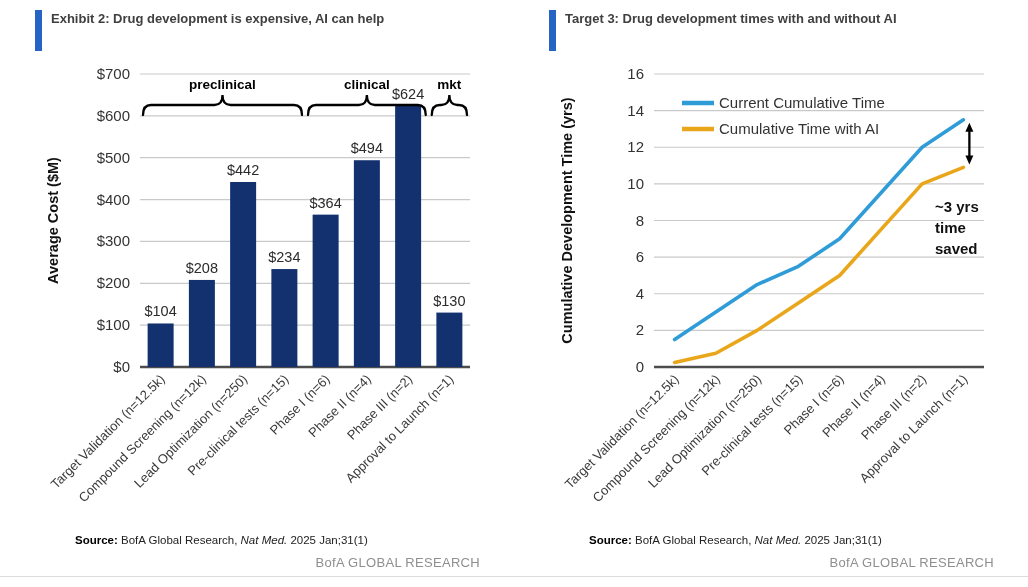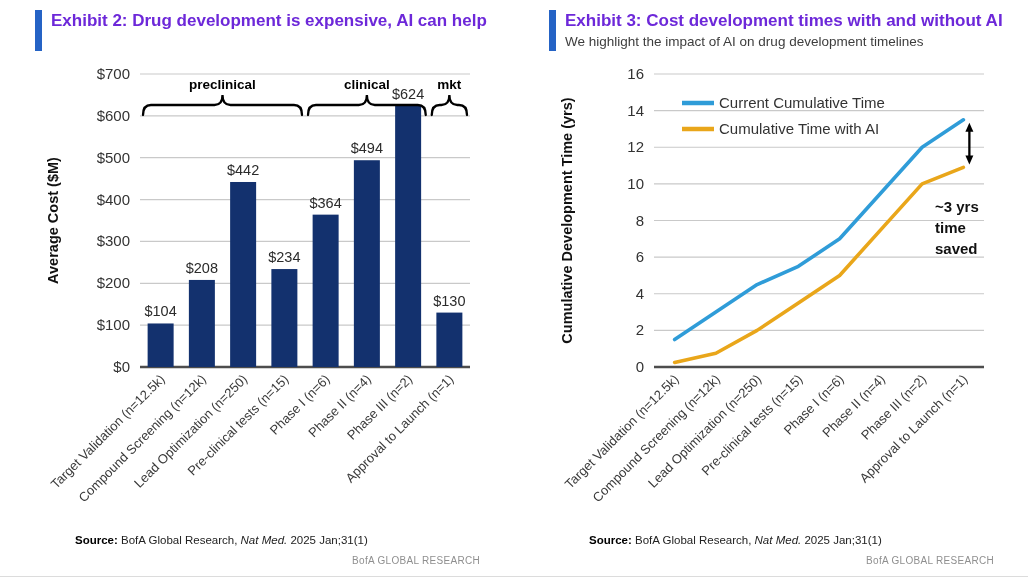--- a/index.html
+++ b/index.html
@@ -3,27 +3,27 @@
 <meta charset="utf-8">
 <style>
   html,body{margin:0;padding:0;background:#ffffff;}
   body{font-family:"Liberation Sans","DejaVu Sans",sans-serif;}
   #frame{position:relative;width:1028px;height:587px;background:#fff;overflow:hidden;}
   .panel{position:absolute;top:0;width:514px;height:587px;background:#fff;}
   #panel-0{left:0;}
   #panel-1{left:514px;}
   .hdr{position:absolute;left:35px;top:10px;display:flex;}
   .accent{width:7px;height:41px;margin-right:9px;flex:0 0 auto;}
-  .title{font-size:17px;font-weight:bold;color:#6d28d9;line-height:1.35;}
+  .title{font-size:13px;font-weight:bold;color:#404040;line-height:1.35;}
   .subtitle{font-size:13.5px;color:#3d3d3d;line-height:1.35;}
   .chart{position:absolute;left:0;top:60px;width:514px;height:460px;overflow:visible;}
   .chart text{font-family:"Liberation Sans","DejaVu Sans",sans-serif;}
   .source{position:absolute;left:35px;top:534px;font-size:11.5px;color:#222;margin-left:40px;}
   .source b{color:#000;}
-  .brand{position:absolute;right:34px;top:555px;font-size:10px;color:#8f8f8f;letter-spacing:.3px;}
+  .brand{position:absolute;right:34px;top:555px;font-size:13px;color:#8f8f8f;letter-spacing:.3px;}
   .footline{position:absolute;left:0;right:0;top:576px;height:1px;background:#dcdcdc;}
 </style>
 </head>
 <body>
 
 <div id="frame">
 
   <div class="panel" id="panel-0">
     <div class="hdr">
       <div class="accent" style="background: rgb(37, 99, 197);"></div>
@@ -82,22 +82,21 @@
       </svg>
     <div class="source"><b>Source:</b><span> BofA Global Research, </span><i>Nat Med.</i><span> 2025 Jan;31(1)</span></div>
     <div class="brand">BofA GLOBAL RESEARCH</div>
     <div class="footline"></div>
   </div>
 
   <div class="panel" id="panel-1">
     <div class="hdr">
       <div class="accent" style="background: rgb(37, 99, 197);"></div>
       <div>
-        <div class="title">Exhibit 3: Cost development times with and without AI</div>
-        <div class="subtitle">We highlight the impact of AI on drug development timelines</div>
+        <div class="title">Target 3: Drug development times with and without AI</div>
       </div>
     </div>
     <svg class="chart" id="chart-1" viewBox="0 0 514 460">
         <text x="130" y="312" text-anchor="end" font-size="15" fill="#333333">0</text>
         <line x1="140" y1="270.375" x2="470" y2="270.375" stroke="#c9c9c9" stroke-width="1.2"></line>
         <text x="130" y="275.375" text-anchor="end" font-size="15" fill="#333333">2</text>
         <line x1="140" y1="233.75" x2="470" y2="233.75" stroke="#c9c9c9" stroke-width="1.2"></line>
         <text x="130" y="238.75" text-anchor="end" font-size="15" fill="#333333">4</text>
         <line x1="140" y1="197.125" x2="470" y2="197.125" stroke="#c9c9c9" stroke-width="1.2"></line>
         <text x="130" y="202.125" text-anchor="end" font-size="15" fill="#333333">6</text>

